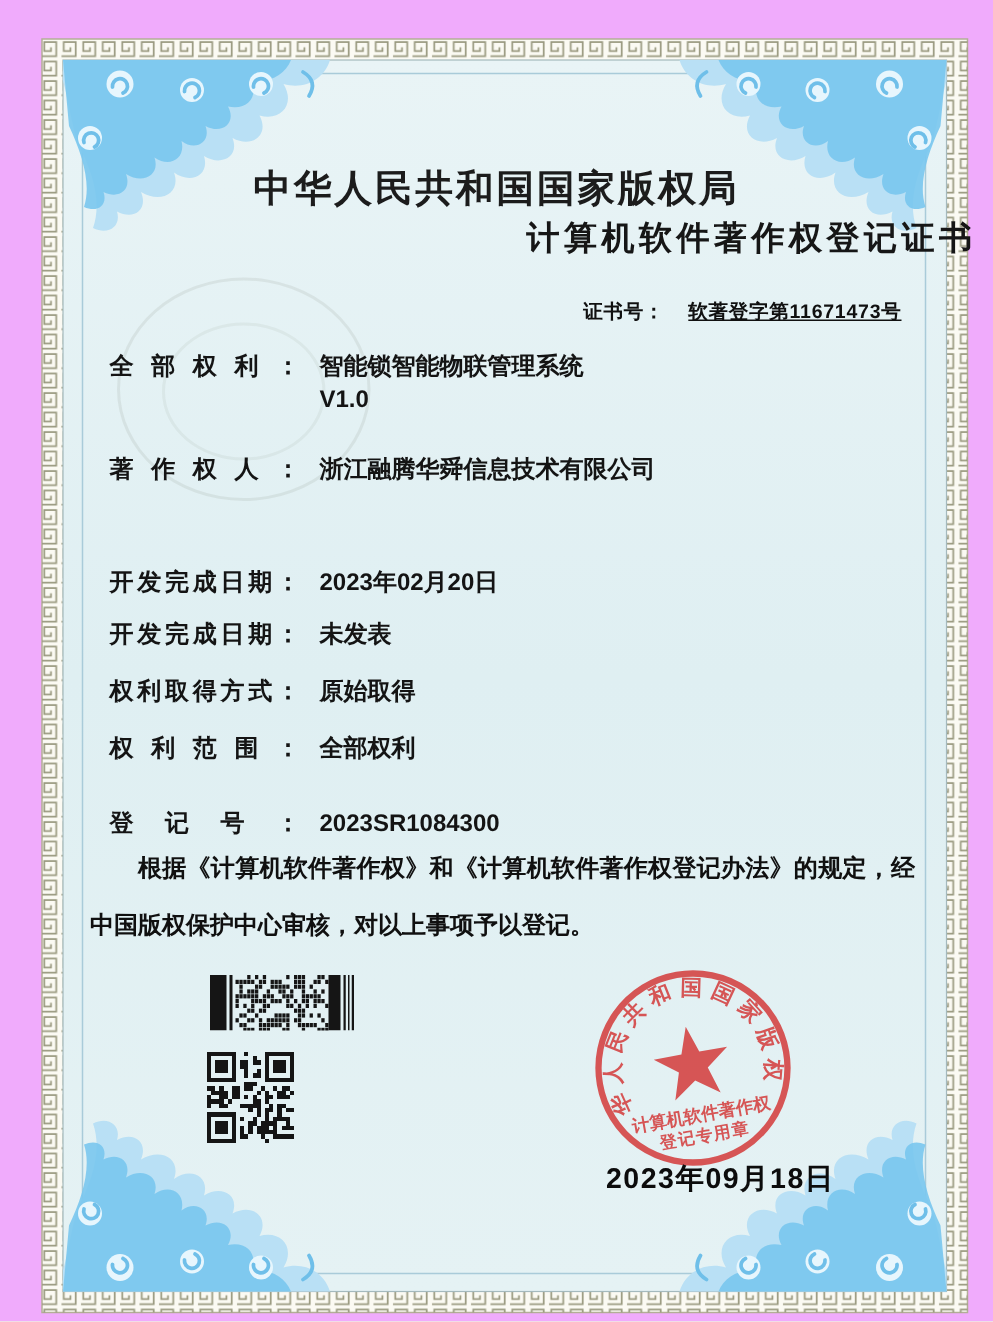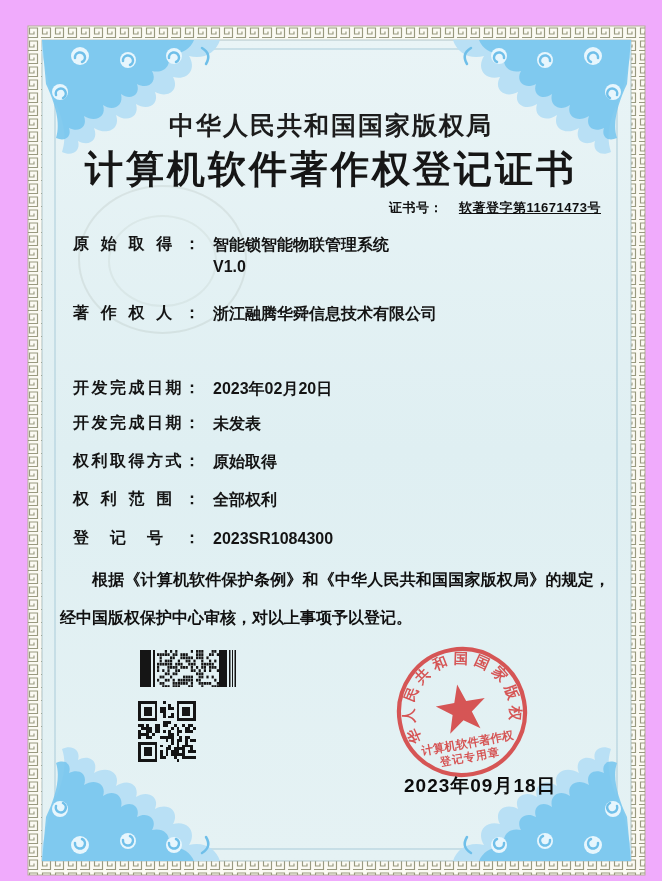--- a/index.html
+++ b/index.html
@@ -10,23 +10,23 @@
     color:#141414;
   }
   .frame-svg{position:absolute;left:0;top:0;width:662px;height:881px;}
   
   .t1{
     position:absolute;left:11px;top:109px;width:640px;text-align:center;
     font-family:"DejaVu Serif","Liberation Serif",serif;
     font-size:25px;font-weight:800;letter-spacing:2px;color:#1c1c1c;
   }
   .t2{
-    position:absolute;left:11px;top:144px;width:640px;text-align:center;
+    position:absolute;left:11px;top:144px;width:640px;text-align:right;
     font-family:"DejaVu Serif","Liberation Serif",serif;
-    font-size:38px;font-weight:800;letter-spacing:3px;color:#161616;
+    font-size:22px;font-weight:800;letter-spacing:3px;color:#161616;
   }
   .certno{
     position:absolute;right:61px;top:199px;
     font-size:13px;font-weight:700;color:#101010;letter-spacing:.5px;
     white-space:nowrap;
   }
   .certno .cv{margin-left:16px;text-decoration:underline;}
   
   .frow{position:absolute;left:73px;display:flex;align-items:flex-start;font-size:16px;font-weight:700;}
   .flabel{width:127px;flex:none;text-align:justify;text-align-last:justify;-moz-text-align-last:justify;}
@@ -94,21 +94,21 @@
   <div class="wm2"></div>
 
   <div class="t1">中华人民共和国国家版权局</div>
   <div class="t2">计算机软件著作权登记证书</div>
 
   <div class="certno">
     <span>证书号：</span><span class="cv">软著登字第11671473号</span>
   </div>
 
   <div class="frow" style="top:234px">
-    <span class="flabel">原始取得：</span>
+    <span class="flabel">全部权利：</span>
     <span class="fval">
       <div>智能锁智能物联管理系统</div>
       <div>V1.0</div>
     </span>
   </div>
   <div class="frow" style="top:303px">
     <span class="flabel">著作权人：</span>
     <span class="fval">浙江融腾华舜信息技术有限公司</span>
   </div>
   <div class="frow" style="top:378px">
@@ -120,26 +120,26 @@
     <span class="fval">未发表</span>
   </div>
   <div class="frow" style="top:489px">
     <span class="flabel">权利范围：</span>
     <span class="fval">全部权利</span>
   </div>
   <div class="frow" style="top:451px">
     <span class="flabel">权利取得方式：</span>
     <span class="fval">原始取得</span>
   </div>
-  <div class="frow" style="top:528px">
+  <div class="frow" style="top:539px">
     <span class="flabel">登记号：</span>
     <span class="fval">2023SR1084300</span>
   </div>
 
-  <div class="statement">根据《计算机软件保护条例》和《中华人民共和国国家版权局》的规定，经中国版权保护中心审核，对以上事项予以登记。</div>
+  <div class="statement">根据《计算机软件著作权》和《计算机软件著作权登记办法》的规定，经中国版权保护中心审核，对以上事项予以登记。</div>
 
   <svg id="bc" class="barcode" viewBox="0 0 99 37" xmlns="http://www.w3.org/2000/svg" fill="#151515">
       <rect x="2" y="0" width="11" height="37"></rect>
       <rect x="15" y="0" width="2" height="37"></rect>
       <rect x="19" y="3.2" width="2.2" height="2.8"></rect>
       <rect x="19" y="12.8" width="2.2" height="2.8"></rect>
       <rect x="19" y="16" width="2.2" height="2.8"></rect>
       <rect x="19" y="19.2" width="2.2" height="2.8"></rect>
       <rect x="19" y="28.799999999999997" width="2.2" height="2.8"></rect>
       <rect x="21.6" y="3.2" width="2.2" height="2.8"></rect>

